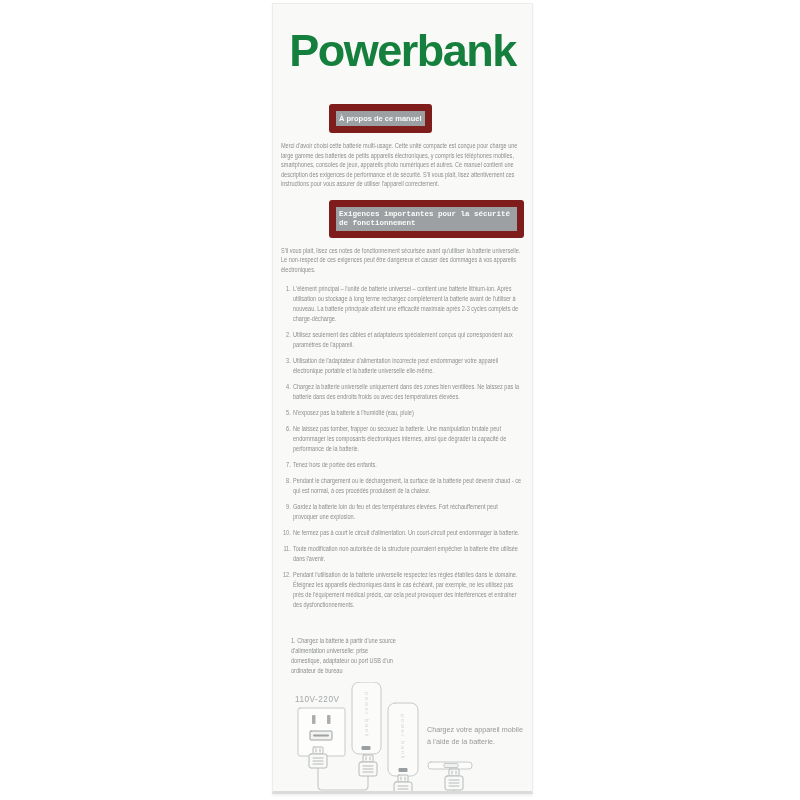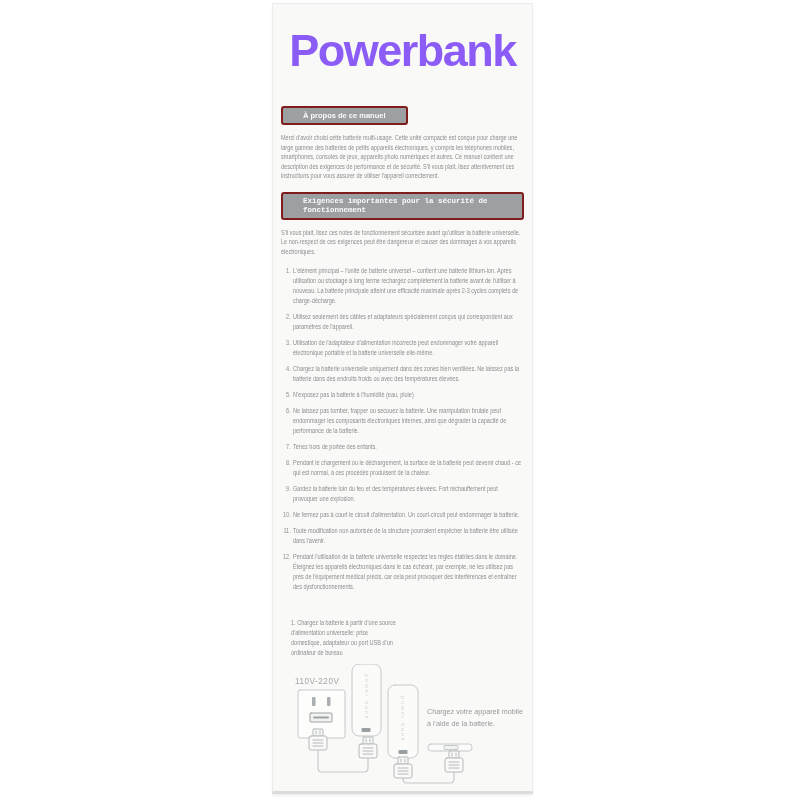--- a/index.html
+++ b/index.html
@@ -16,29 +16,29 @@
     background:#f9f9f7;
     border:1px solid #ececea;
     border-bottom:3px solid #dbdbd9;
     box-shadow:0 2px 2px rgba(0,0,0,.06);
     overflow:hidden;
   }
 
   .title {
     margin:22px 0 0; text-align:center;
     font-size:45px; line-height:50px; font-weight:bold;
-    letter-spacing:-1.5px; color:#8b5cf6;
+    letter-spacing:-1.5px; color:#15803d;
   }
 
   .badge-row1 { margin-top:28px; }
   .badge-row2 { margin-top:11px;font-family:Liberation Mono, monospace; }
   .badge {
     display:inline-block; background:#9da0a2; color:#fafafa;
     font-size:7.5px; font-weight:bold; line-height:9px;
-    padding:3px 20px; border-radius:3px; border:2px solid #7f1d1d;
+    padding:3px 3px; border-radius:3px; border:7px solid #7f1d1d;margin-left:48px;
   }
 
   
   .cx {
     width:324px; transform:scaleX(0.75); transform-origin:0 0;
     color:#8b8e90; font-size:7.4px; line-height:9.5px;
   }
   .para { margin-top:8px; }
   .intro { margin-top:8px; }
   .list { margin-top:10px; line-height:10px; }

